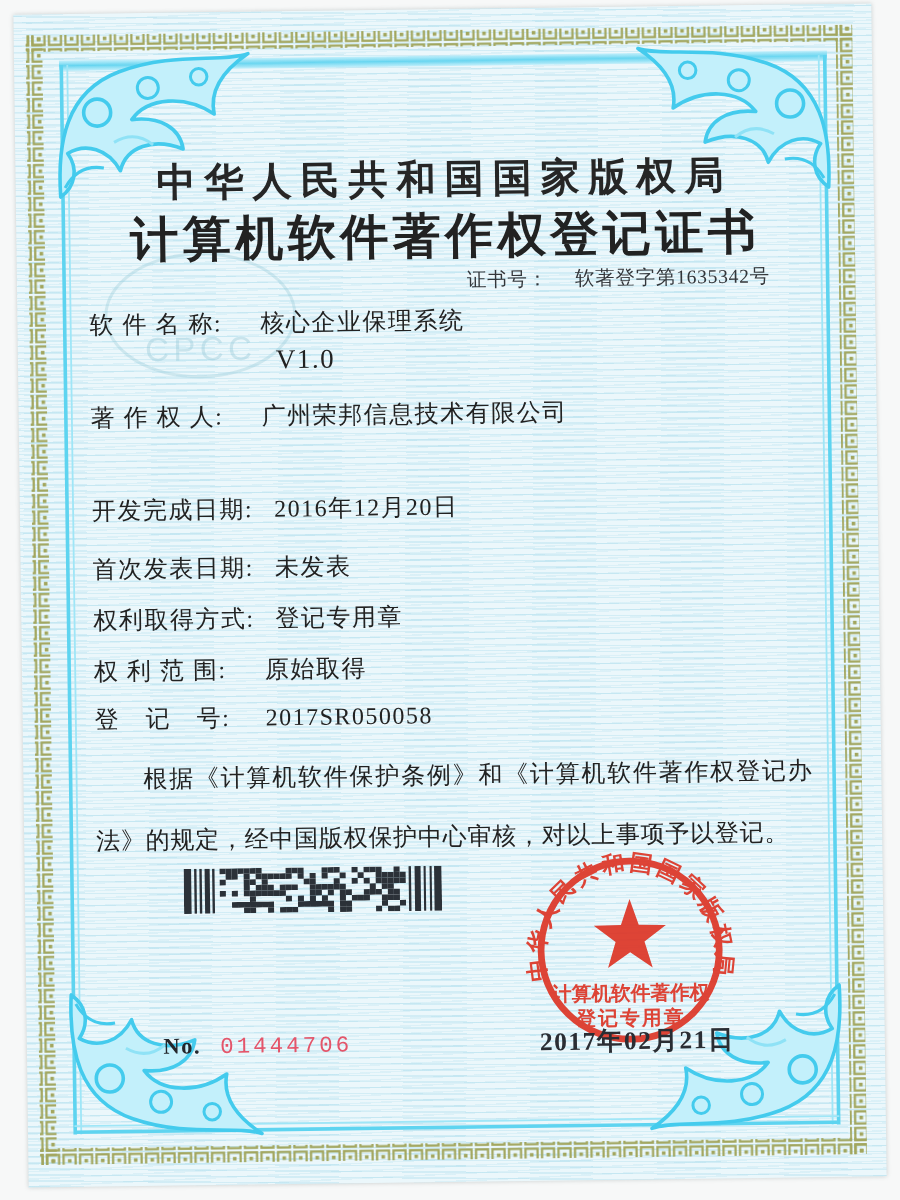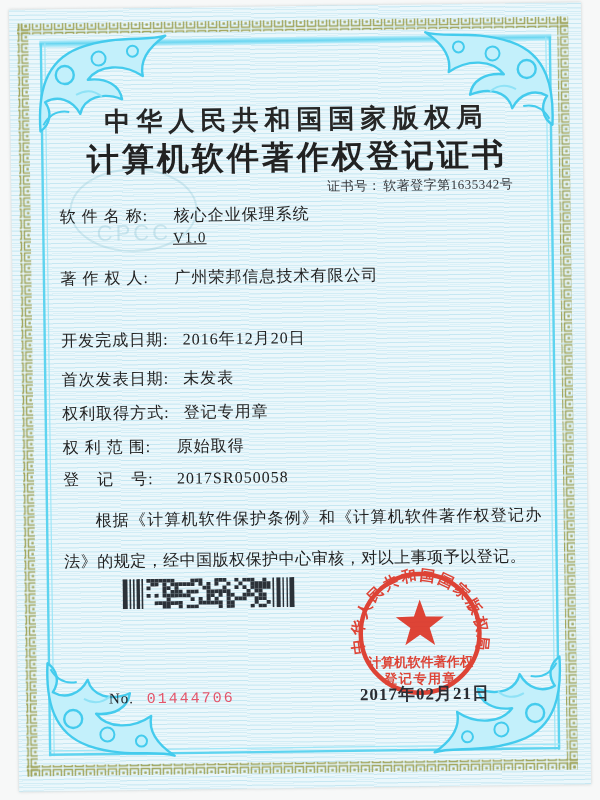--- a/index.html
+++ b/index.html
@@ -25,39 +25,39 @@
     left:0;right:0;top:96px;text-align:center;
     font-size:26px;font-weight:bold;letter-spacing:6px;color:#262626;
   }
   .cert-title{
     left:0;right:0;top:130px;text-align:center;
     font-size:32px;font-weight:bold;letter-spacing:3px;color:#222;
   }
   .certno-line{
     right:70px;top:172px;font-size:13px;color:#33363a;letter-spacing:.5px;
   }
-  .certno-line .lbl{margin-right:2px;}
+  .certno-line .lbl{margin-right:18px;}
   .field-row{left:48px;font-size:16px;color:#222;white-space:nowrap;}
   .field-row .f-label{display:inline-block;min-width:100px;letter-spacing:1px;}
   .field-row .f-colon{margin-right:14px;}
   .field-row .f-value{letter-spacing:1px;}
-  .value2{left:161px;font-size:15px;color:#222;letter-spacing:1px;text-decoration:underline;}
+  .value2{left:172px;font-size:18px;color:#222;letter-spacing:1px;}
   .statement{
     left:48px;top:492px;width:478px;
     font-size:16px;color:#222;line-height:2.55;
     text-indent:2em;letter-spacing:.5px;text-align:justify;
   }
   .barcode-wrap{left:106px;top:571px;width:172px;height:30px;}
   .seal{left:330px;top:556px;width:146px;height:146px;opacity:.92;}
   .issue-date{
     left:342px;top:678px;font-size:17px;color:#2a2d33;letter-spacing:1px;
     font-weight:bold;
   }
   .serial{left:91px;top:682px;font-size:15px;white-space:nowrap;}
-  .serial .no-prefix{color:#23262b;letter-spacing:1px;}
+  .serial .no-prefix{color:#23262b;letter-spacing:1px;font-weight:bold;}
   .serial .no-digits{
     color:#e4556a;font-family:"Liberation Mono","DejaVu Sans Mono",monospace;
     letter-spacing:2px;margin-left:9px;font-size:15px;
   }
   .watermark{
     left:58px;top:160px;width:128px;height:84px;
     border:2px solid rgba(150,200,215,.35);border-radius:50%;
     color:rgba(150,200,215,.40);font-size:22px;letter-spacing:3px;
     display:flex;align-items:flex-end;justify-content:center;
     padding-bottom:4px;box-sizing:border-box;

